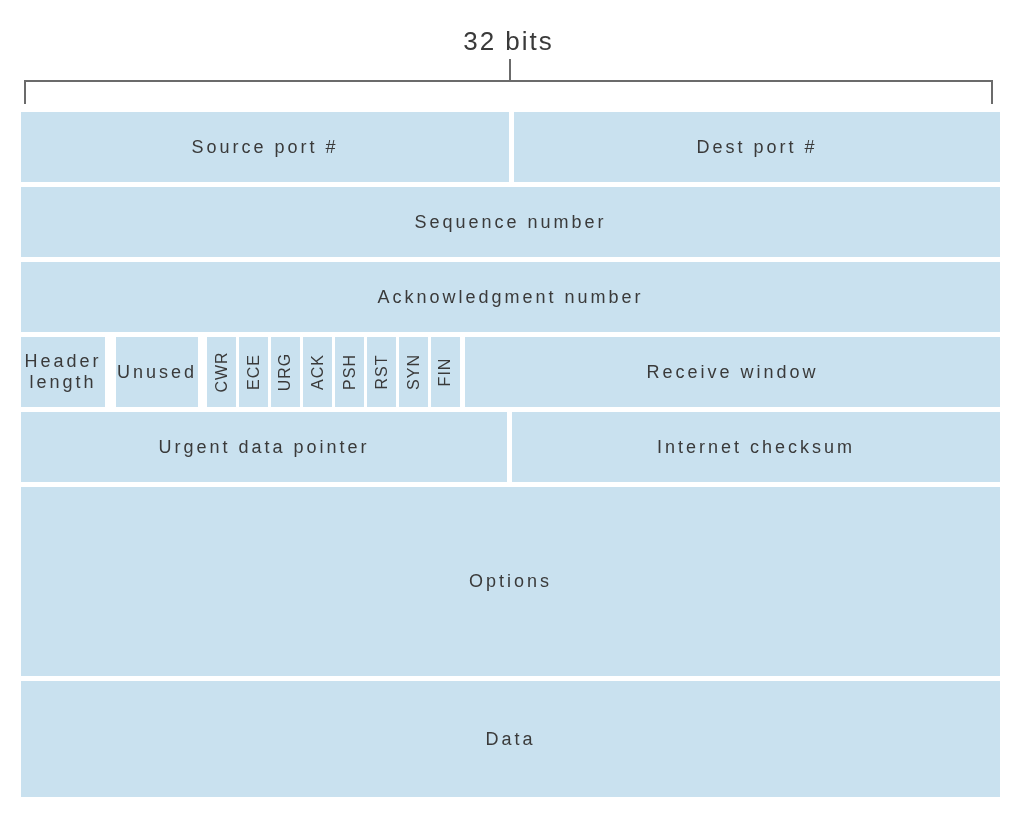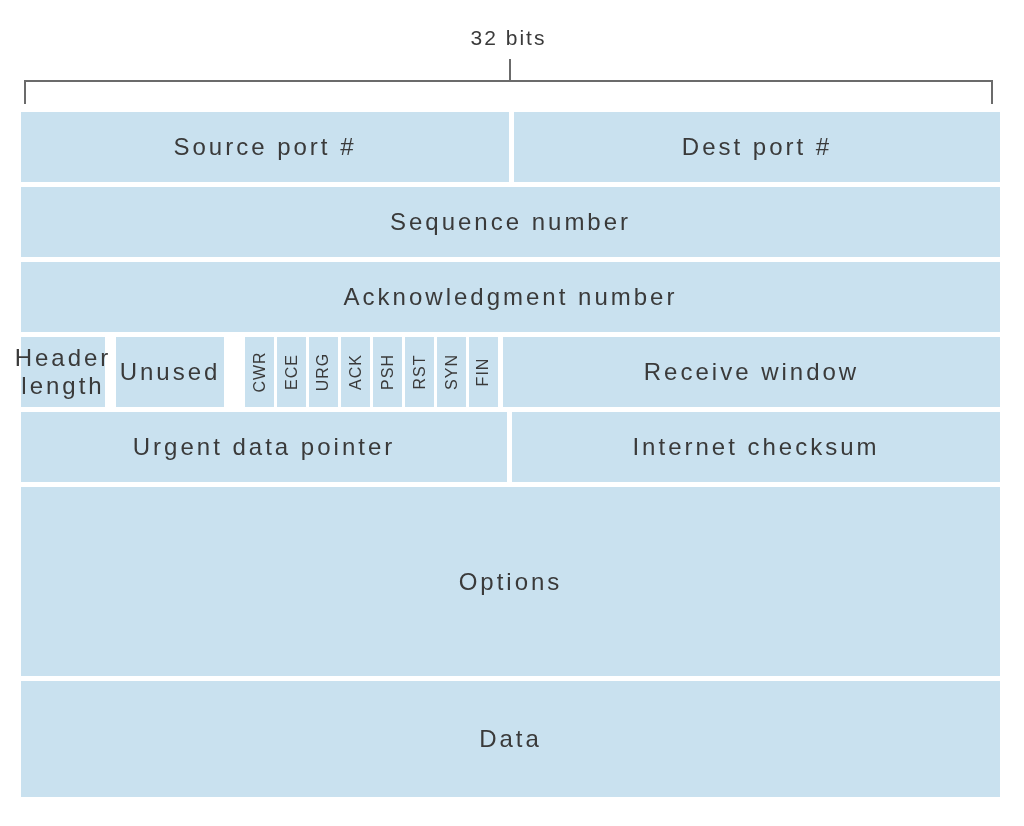--- a/index.html
+++ b/index.html
@@ -17,21 +17,21 @@
     color: var(--text, #3a3a3a);
   }
 
   
   .caption {
     position: absolute;
     left: 24px;
     top: 26px;
     width: 969px;
     text-align: center;
-    font-size: 21px;
+    font-size: 26px;
     letter-spacing: 2px;
     color: var(--text, #3a3a3a);
   }
   .bracket-hline {
     position: absolute;
     left: 24px;
     top: 80px;
     width: 969px;
     height: 2px;
     background: var(--line, #6b6b6b);
@@ -71,32 +71,32 @@
   .h70  { height: 70px; }
   .hOpt { height: 189px; }
   .hDat { height: 116px; }
 
   .cell {
     background: var(--cell-fill, #c9e1ef);
     display: flex;
     align-items: center;
     justify-content: center;
     text-align: center;
-    font-size: 24px;
+    font-size: 18px;
     letter-spacing: 3px;
     line-height: 1.15;
     box-sizing: border-box;
     color: var(--text, #3a3a3a);
   }
   .grow { flex: 1 1 auto; }
 
   .w-left-half { width: 488px; flex: 0 0 auto; }
 
   .w-hdrlen { width: 84px; flex: 0 0 auto; margin-right: 6px; }
-  .w-unused { width: 108px; flex: 0 0 auto; margin-right: 16px; }
+  .w-unused { width: 82px; flex: 0 0 auto; margin-right: 4px; }
 
   .flags {
     display: flex;
     gap: 3px;
     flex: 0 0 auto;
   }
   .flag {
     width: 29px;
     background: var(--cell-fill, #c9e1ef);
     display: flex;

